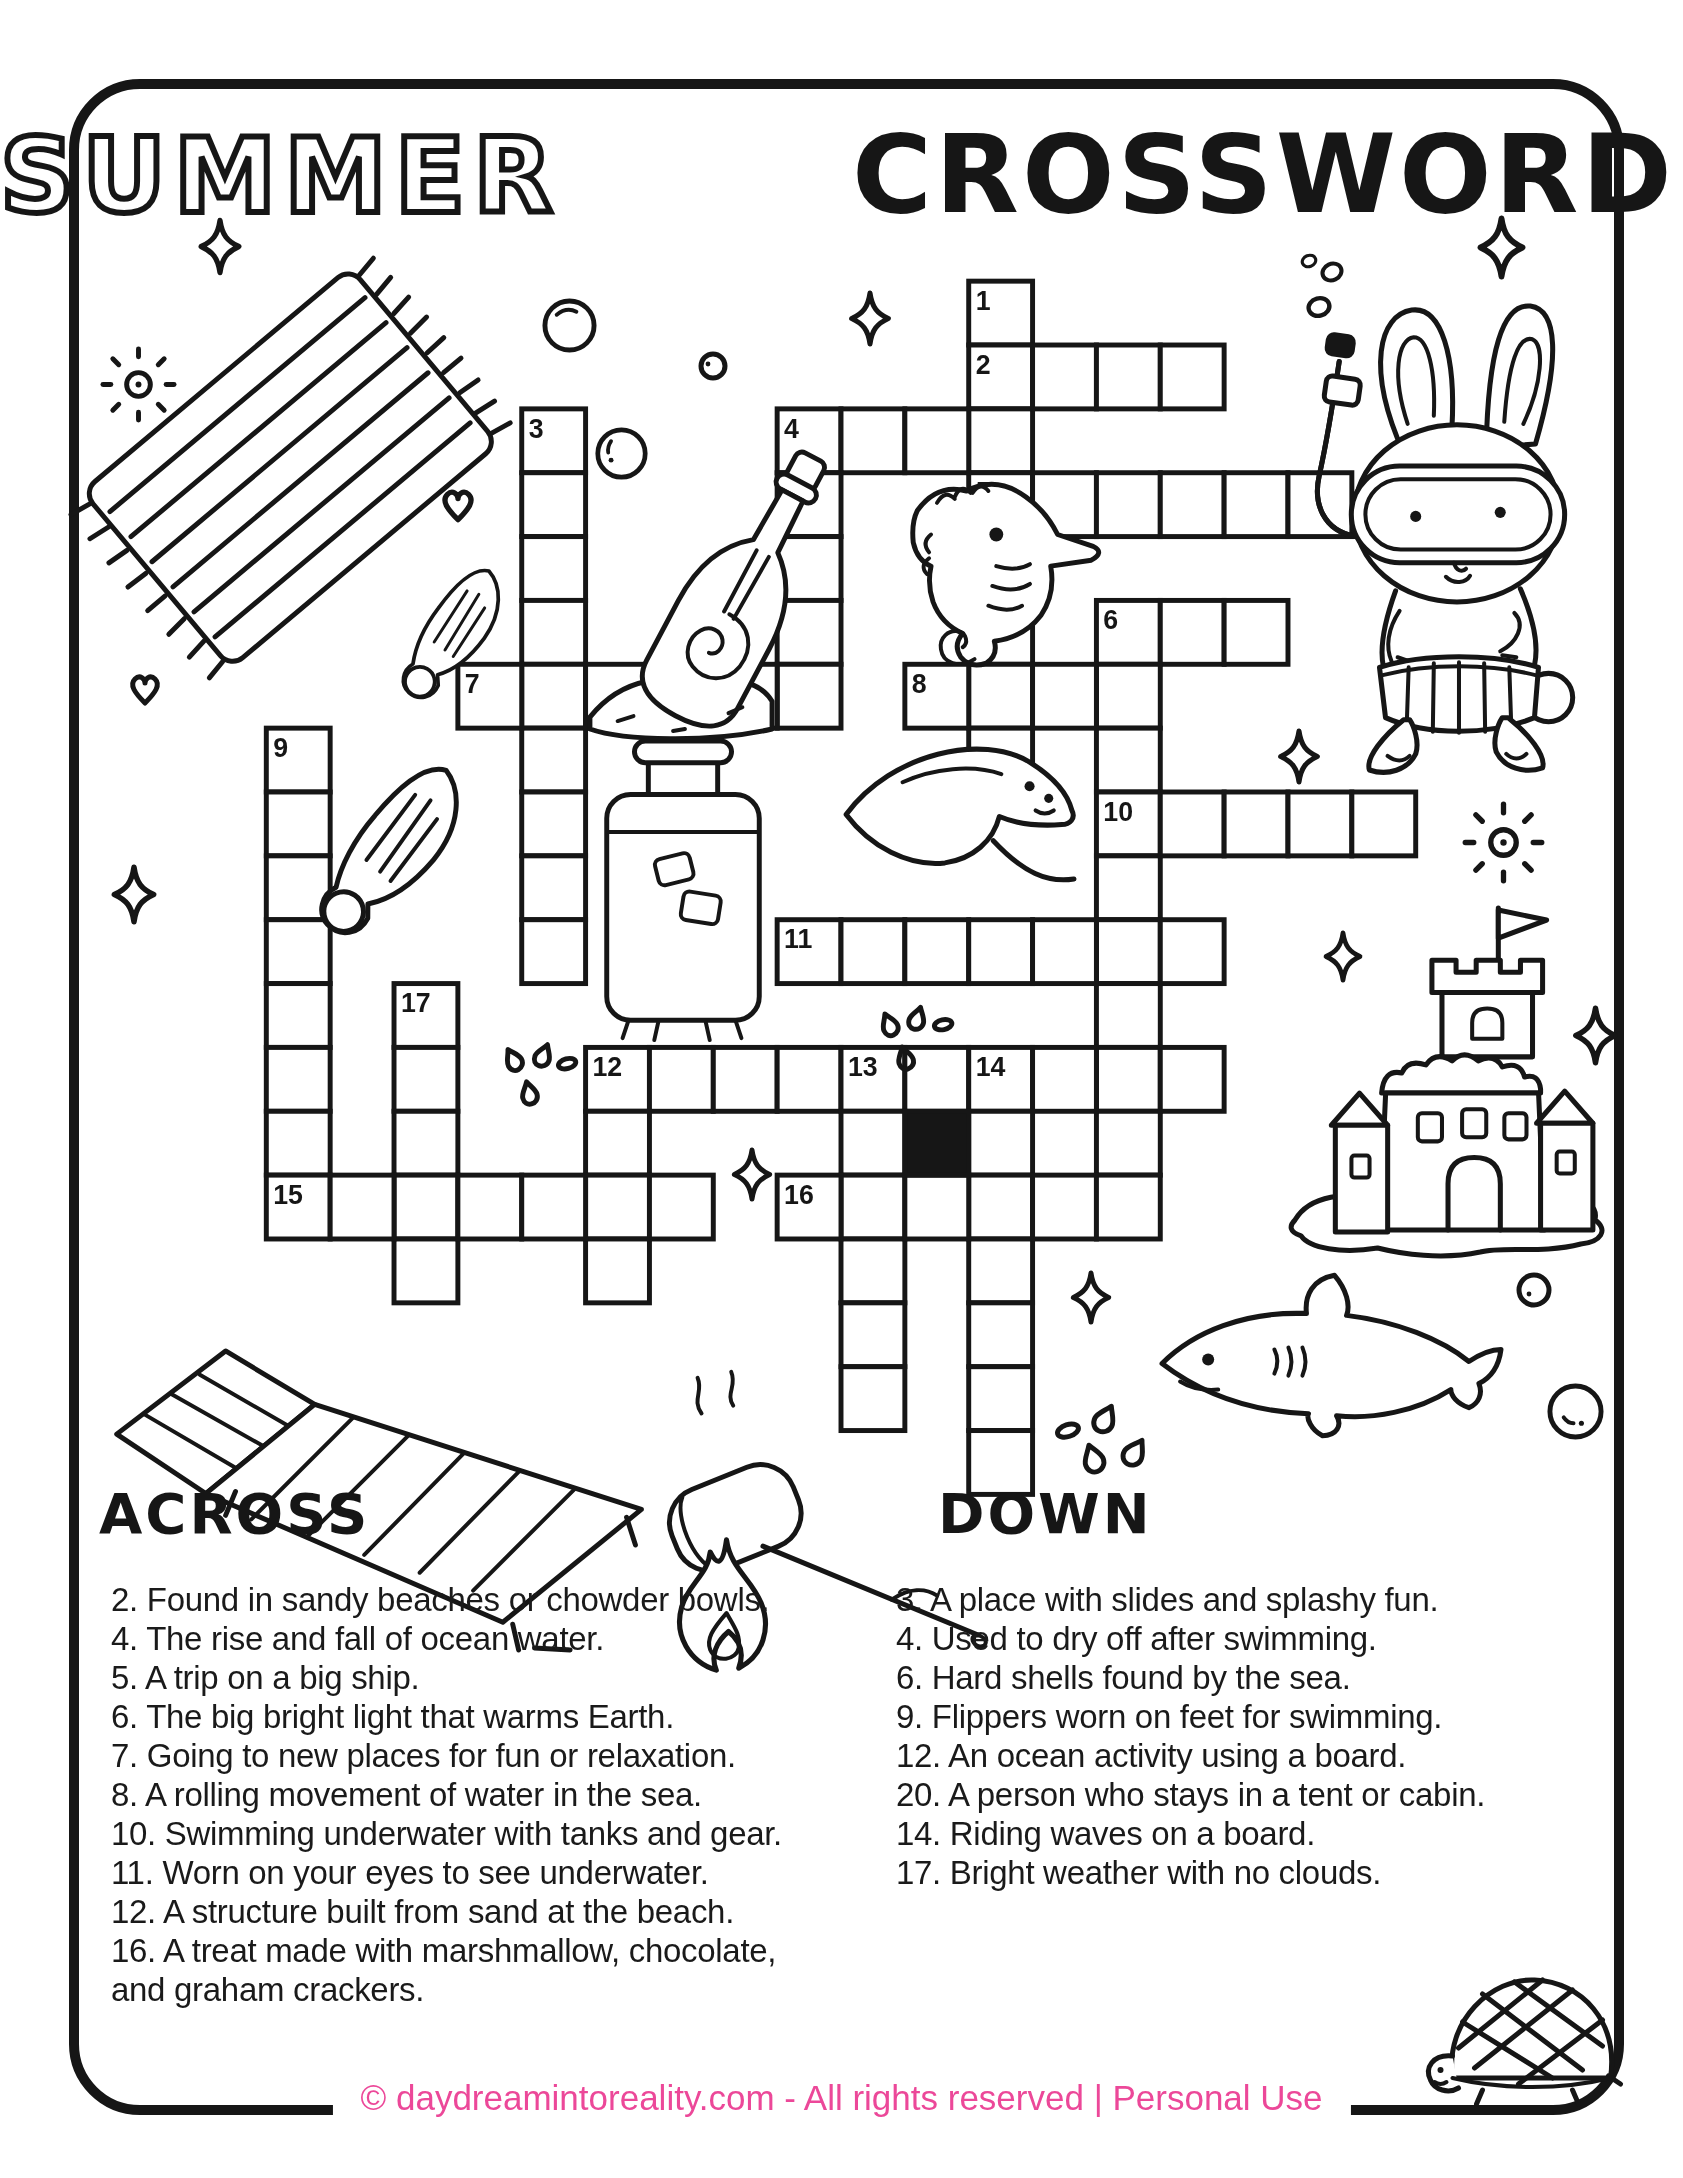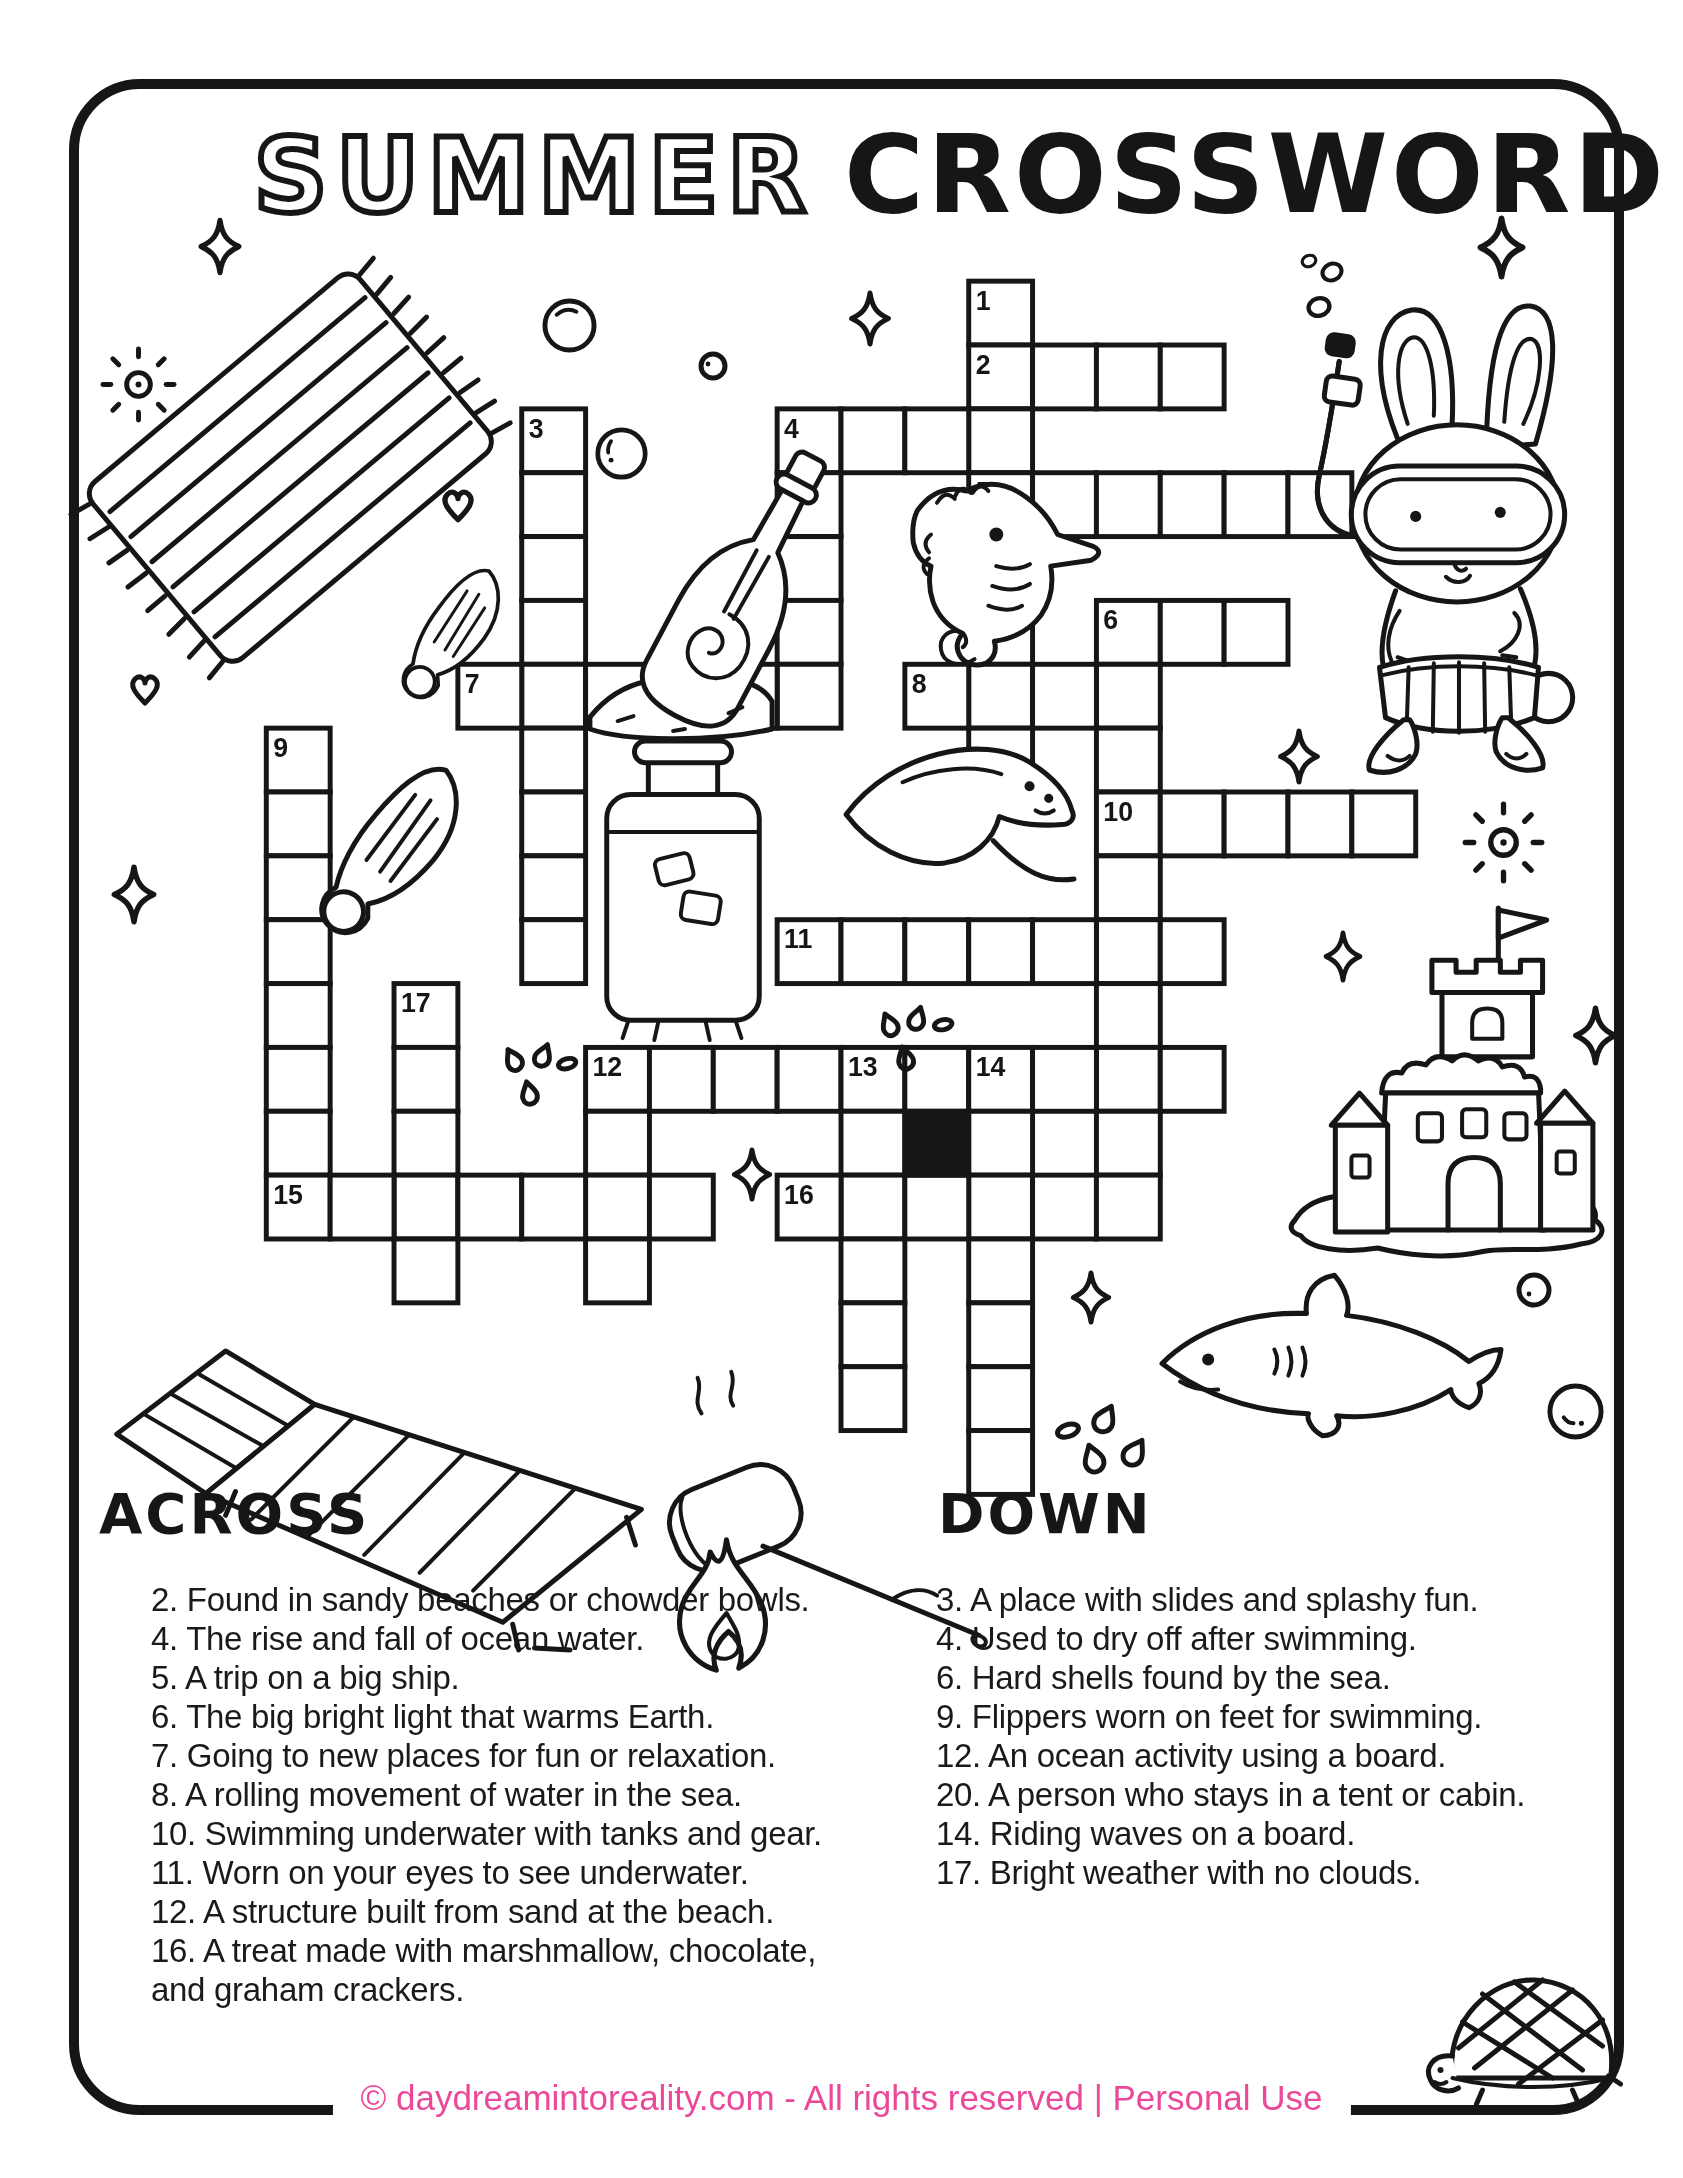--- a/index.html
+++ b/index.html
@@ -1,36 +1,36 @@
 <!DOCTYPE html>
 <html><head>
 <meta charset="utf-8">
 <style>
   html,body{margin:0;padding:0;background:#888;}
   #page{position:relative;width:1683px;height:2178px;background:#fff;overflow:hidden;
         font-family:"Liberation Sans",sans-serif;color:#161616;}
   #frame{position:absolute;left:69px;top:79px;width:1535px;height:2016px;
          border:10px solid #161616;border-radius:71px;}
-  .title{position:absolute;top:111px;left:0;right:16px;display:flex;justify-content:flex-end;
-         align-items:baseline;gap:30px;white-space:nowrap;}
+  .title{position:absolute;top:111px;left:0;right:8px;display:flex;justify-content:space-between;
+         align-items:baseline;gap:44px;white-space:nowrap;}
   .title .outline{font-family:"DejaVu Sans",sans-serif;font-weight:800;font-size:103px;
          letter-spacing:8px;color:#fff;-webkit-text-stroke:6px #161616;}
   .title .solid{font-family:"DejaVu Sans",sans-serif;font-weight:800;font-size:109px;
          letter-spacing:3px;color:#161616;}
   #grid-svg{position:absolute;left:0;top:0;width:1683px;height:2178px;}
   .cellnum{font-family:"Liberation Sans",sans-serif;font-weight:bold;font-size:27px;fill:#161616;}
   .section-head{position:absolute;font-family:"DejaVu Sans",sans-serif;font-weight:800;
          font-size:56px;letter-spacing:3px;text-align:left;color:#161616;}
   #head-across{left:99px;width:772px;top:1481px;}
   #head-down{left:938px;width:653px;top:1481px;}
   .clues{position:absolute;top:1580px;font-size:33px;line-height:39px;
          letter-spacing:-0.3px;color:#1a1a1a;font-weight:400;}
   #clues-across{left:111px;width:792px;}
   #clues-down{left:896px;width:683px;}
-  .clue{white-space:pre-line;margin-left:40px;}
+  .clue{white-space:pre-line;}
   #footer{position:absolute;top:2078px;left:50%;transform:translateX(-50%);
           background:#fff;padding:0 28px;font-size:35px;white-space:nowrap;z-index:6;color:#ec4899;}
   .doodle{position:absolute;overflow:visible;}
   .doodle path,.doodle rect,.doodle circle,.doodle ellipse,.doodle line,.doodle polyline
       {stroke:#161616;stroke-width:5;fill:none;stroke-linecap:round;stroke-linejoin:round;}
   .doodle .f{fill:#fff;}
   .doodle .k{fill:#161616;stroke:none;}
   .doodle .thin{stroke-width:4;}
 </style>
 </head>

